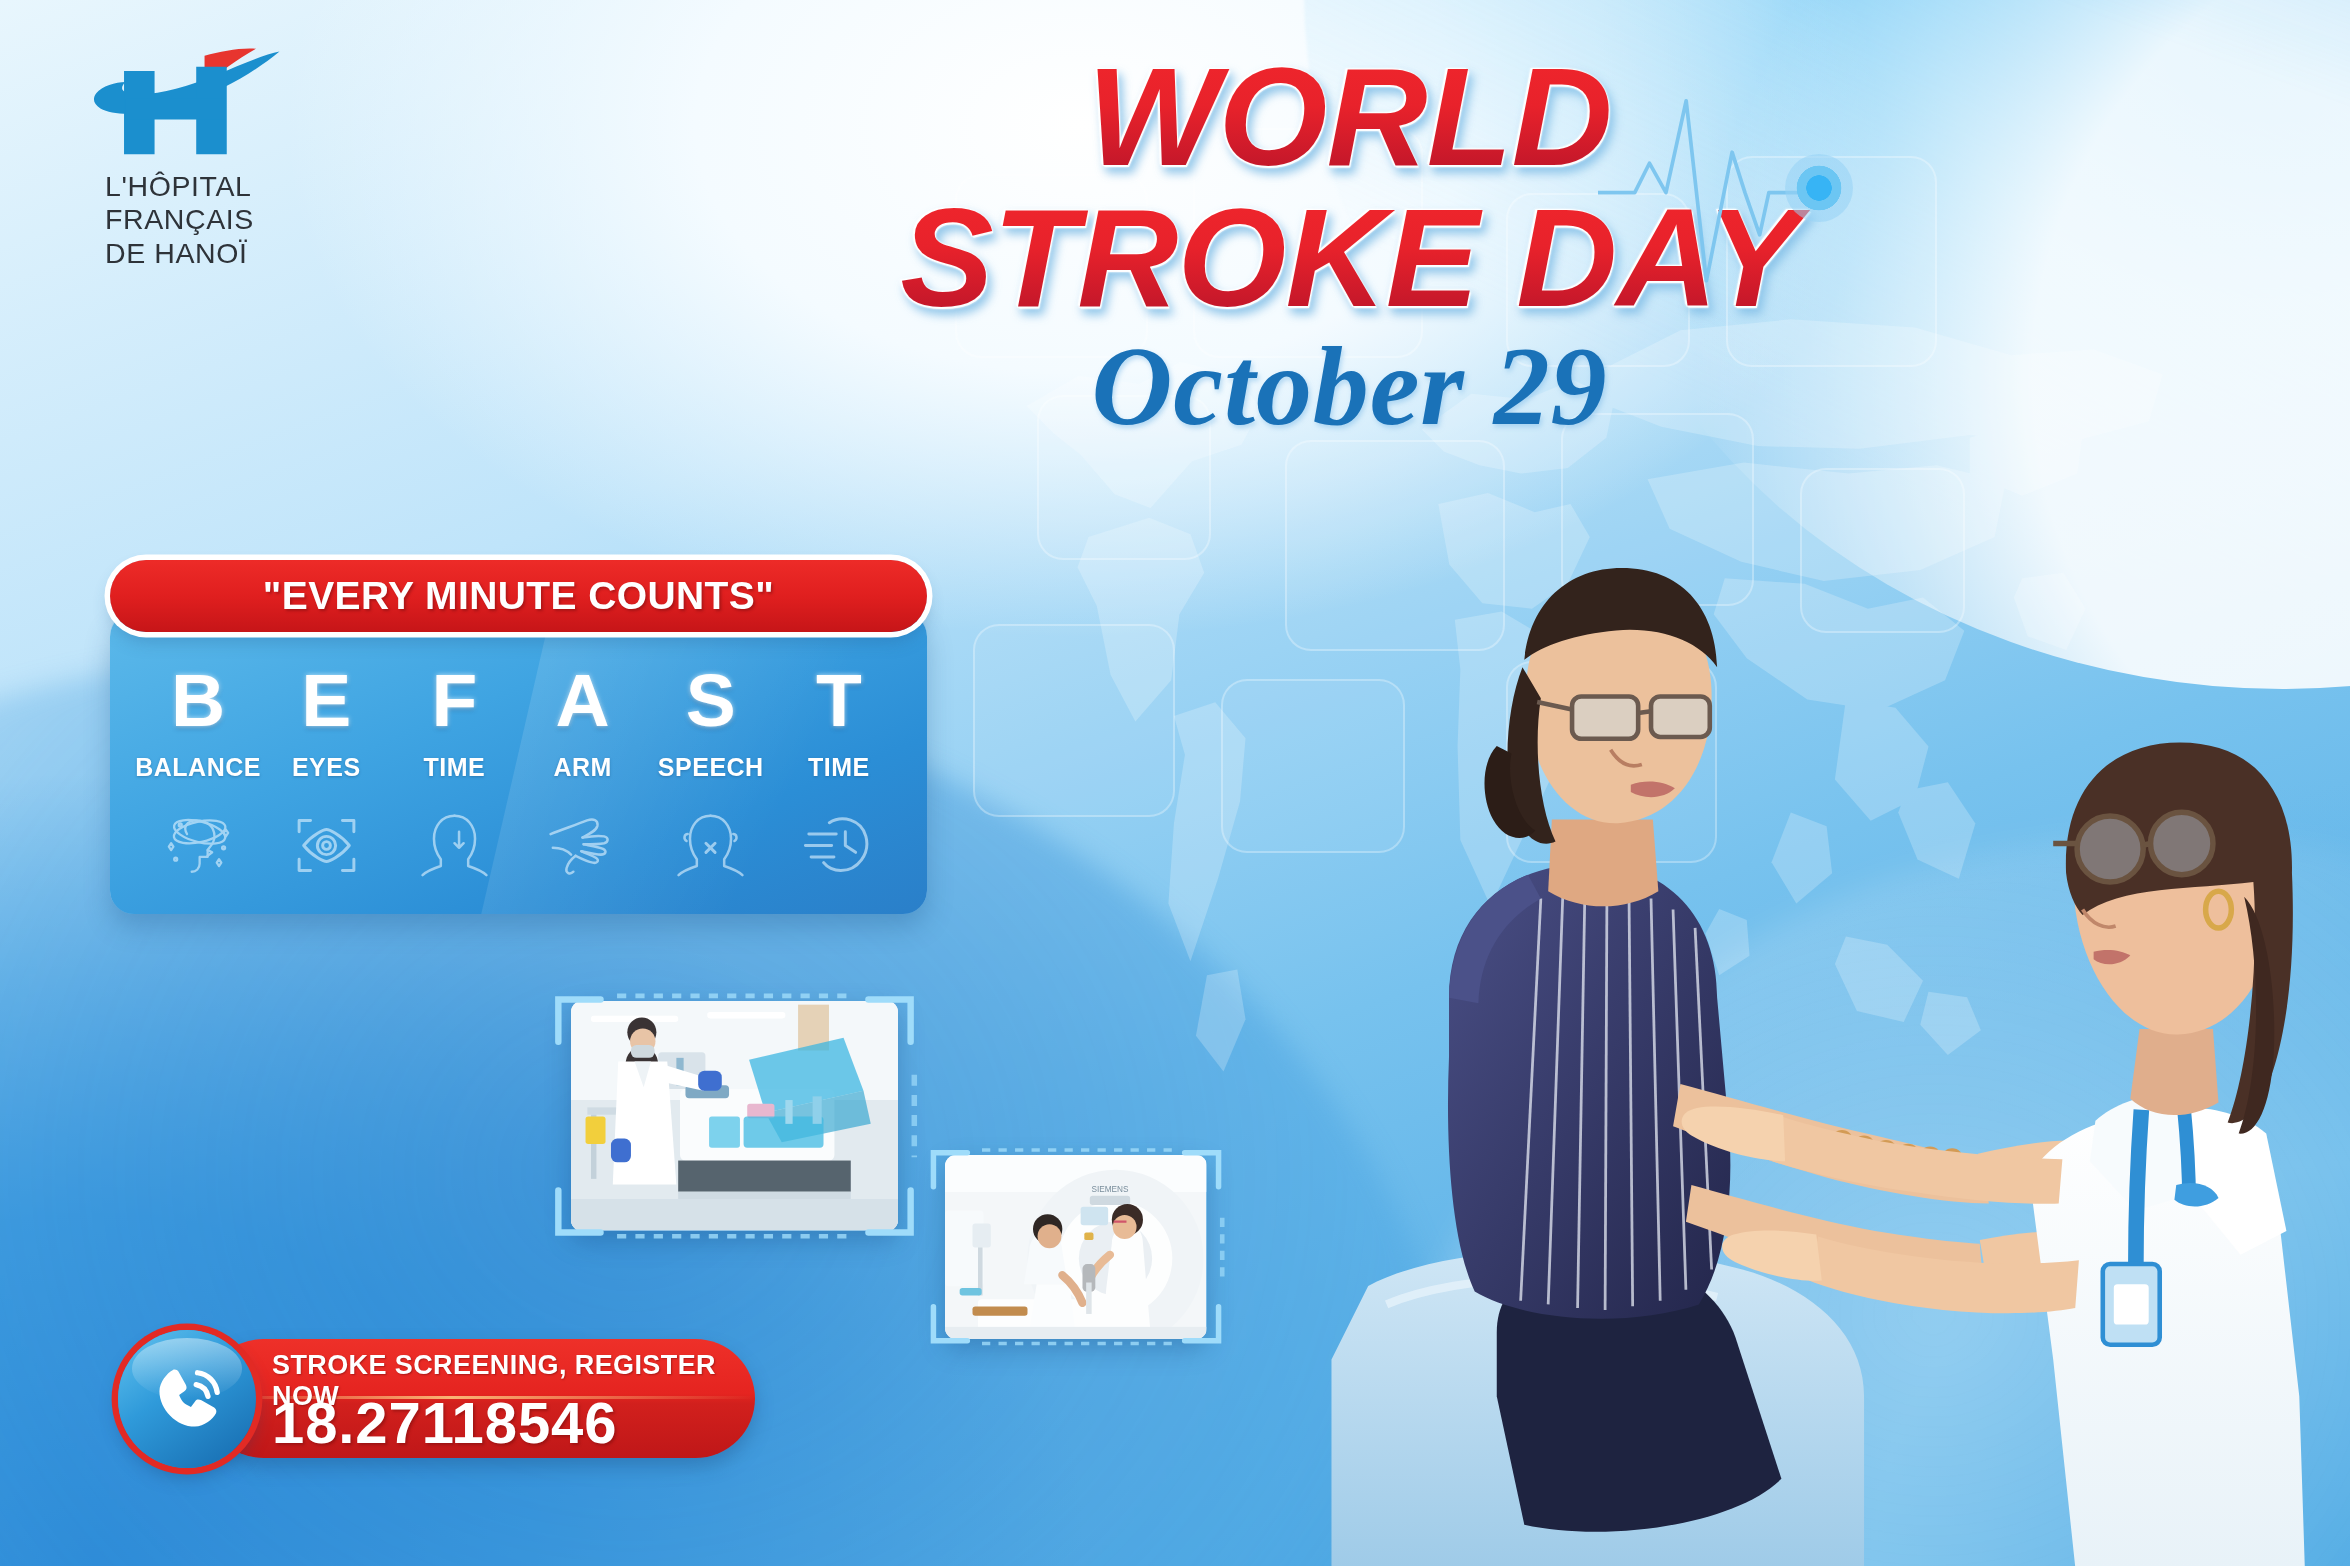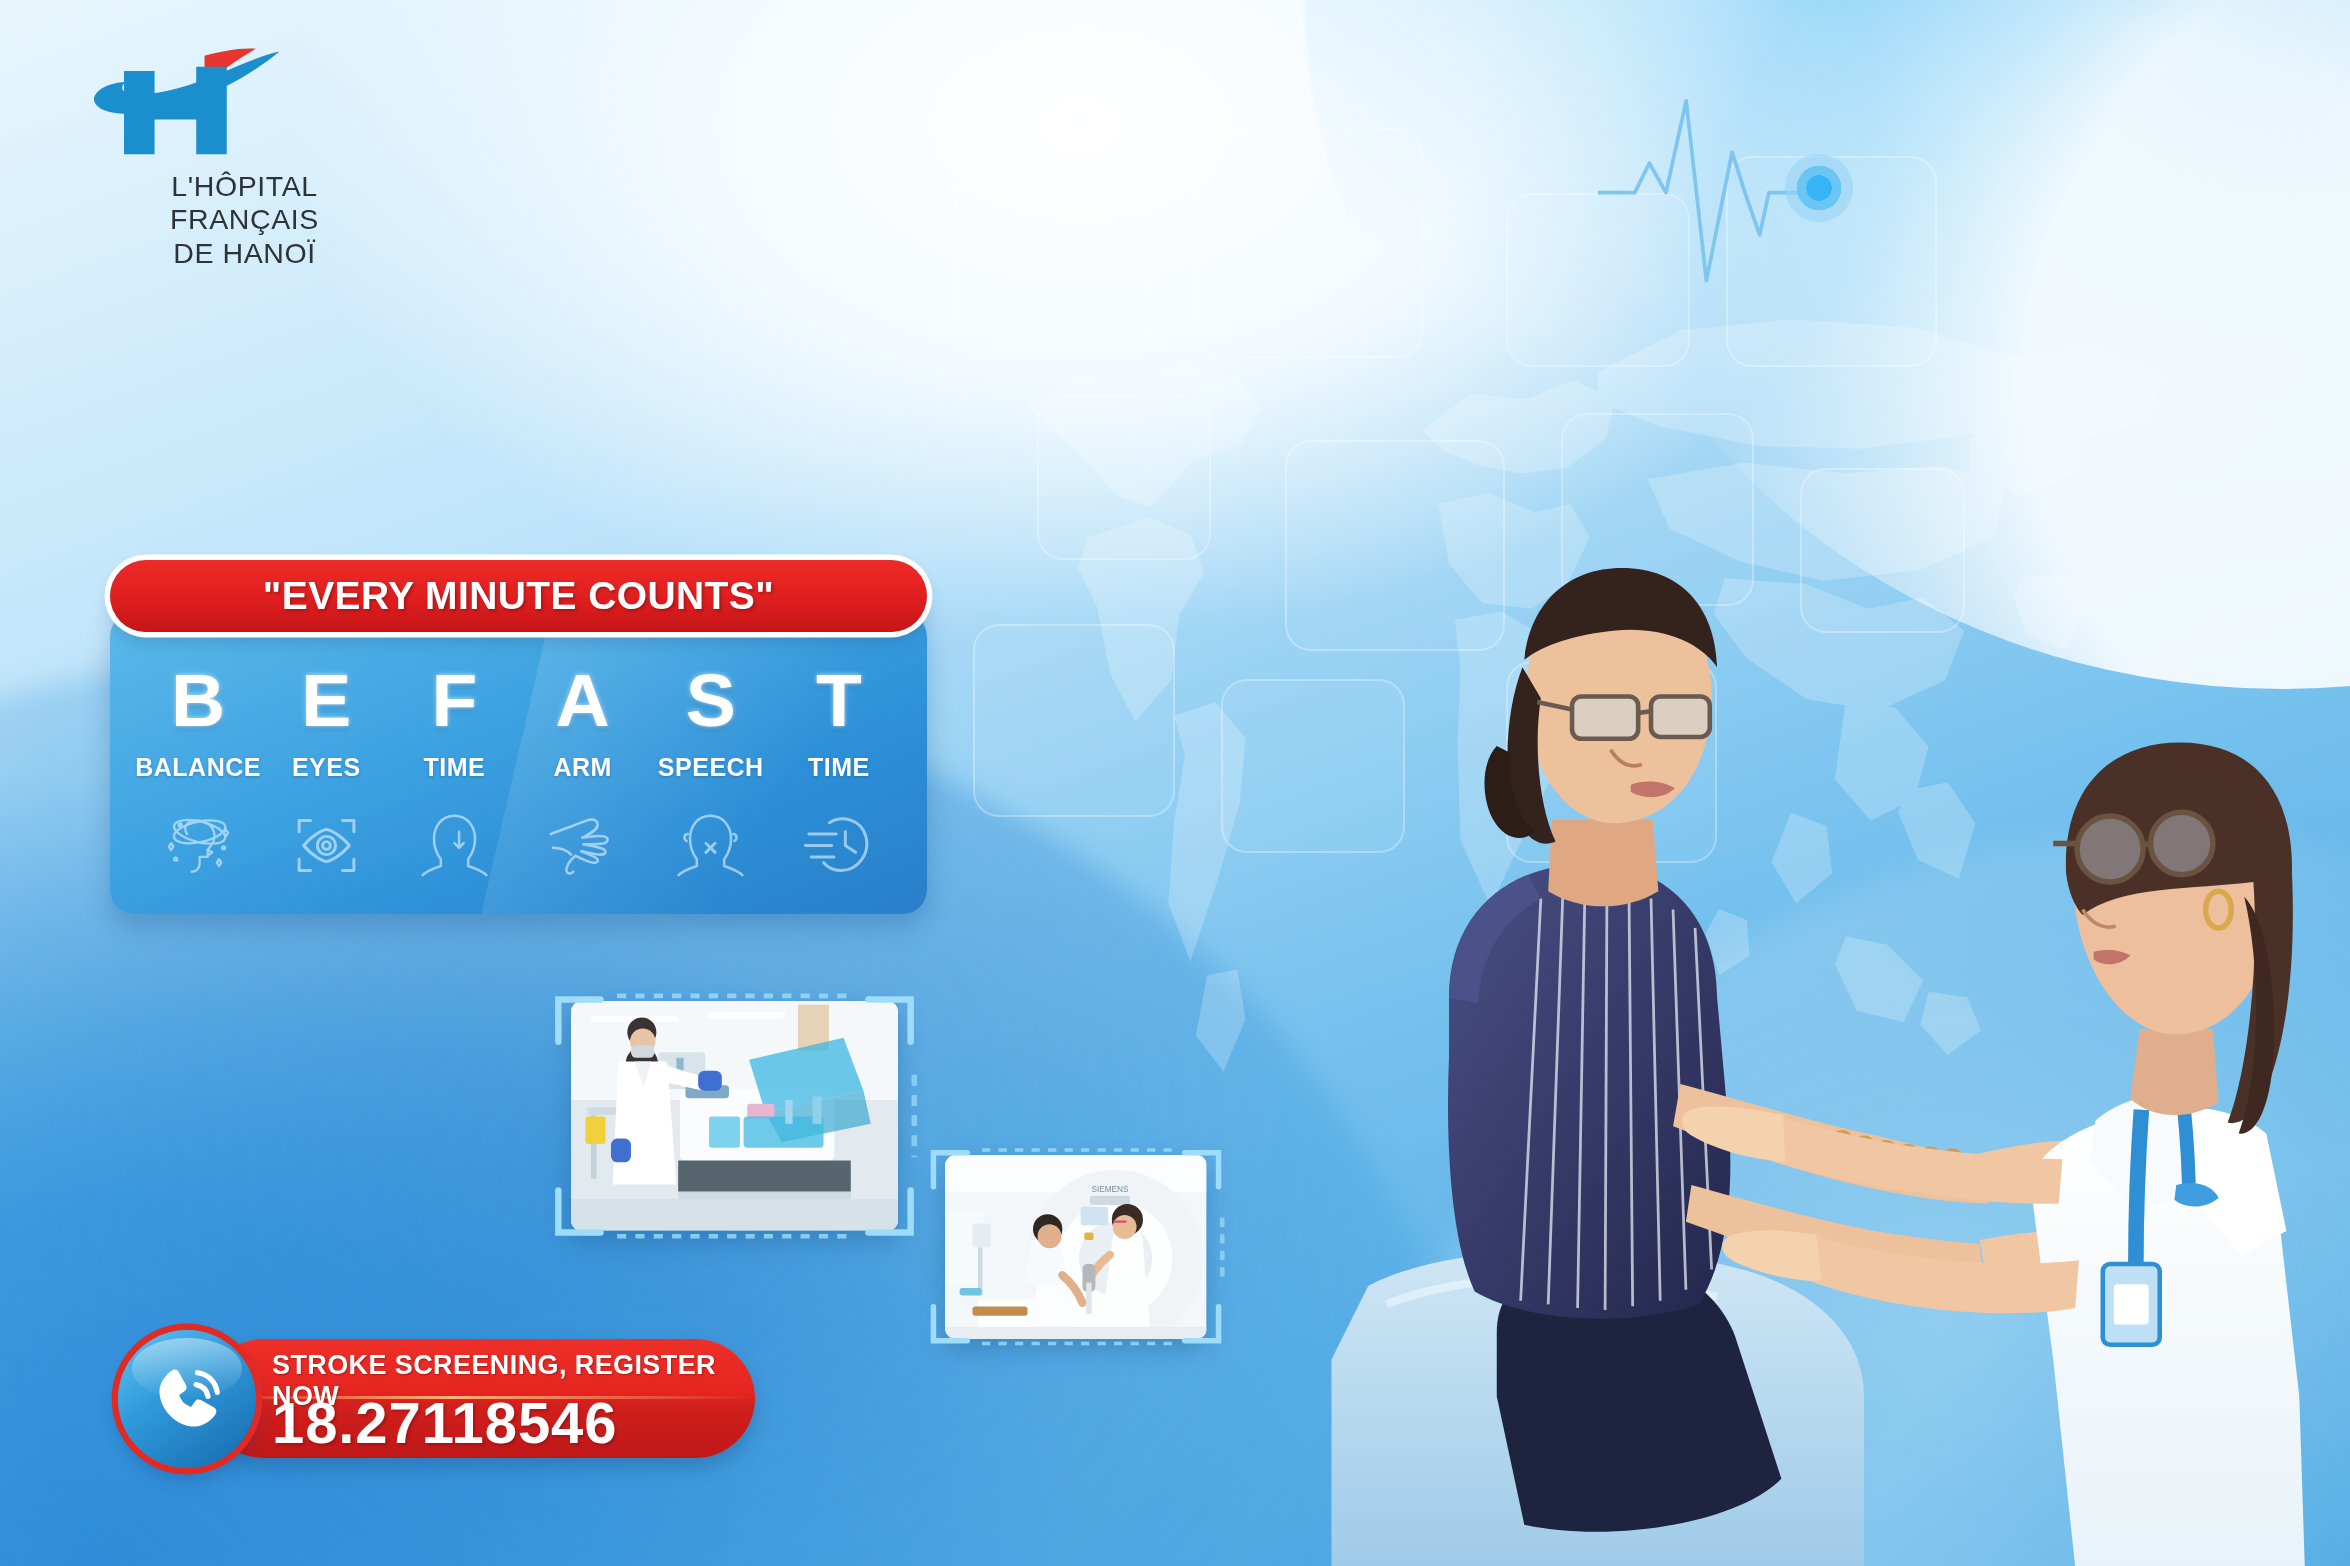--- a/index.html
+++ b/index.html
@@ -37,21 +37,21 @@
   
   .worldmap { position:absolute; top:165px; left:882px; width:1377px; height:992px; opacity:.40; }
   .mapgrid { position:absolute; top:165px; left:918px; width:1304px; height:918px; opacity:.55; }
   .mapgrid i { position:absolute; display:block; border:2.8px solid rgba(255,255,255,.55);
                border-radius:26px; background:rgba(255,255,255,.10); }
 
   
   #logo { position:absolute; left:81px; top:39px; width:303px; }
   #logo .mark { width:211px; height:118px; display:block; }
   #logo .ltext { margin-top:13px; color:#2e3339; font-size:28.5px; line-height:1.17;
-                 font-weight:400; letter-spacing:0.6px; padding-left:24px;text-align:center; }
+                 font-weight:400; letter-spacing:0.6px; padding-left:24px; }
 
   
   #titleblock { position:absolute; left:716px; top:48px; width:1267px; text-align:center; }
   .tline { font-style:italic; font-weight:900; letter-spacing:-0.9px;
            font-family:"Liberation Sans", sans-serif; line-height:.98;
            background:linear-gradient(180deg,#f0262c 0%, #e8222b 42%, #b9142a 100%);
            -webkit-background-clip:text; background-clip:text; color:transparent;
            -webkit-text-stroke:0;
            filter:drop-shadow(0 0 0.9px #fff) drop-shadow(1.8px 2.8px 0 rgba(255,255,255,.95))
                   drop-shadow(-1.8px -0.9px 0 rgba(255,255,255,.95))
@@ -183,20 +183,25 @@
       <path d="M164 40 L208 40 L208 166 L164 166 Z" fill="#1b8fce"></path>
       <path d="M62 86 L206 86 L206 116 L62 116 Z" fill="#1b8fce"></path>
     </svg>
     <div class="ltext">
       <div>L'HÔPITAL</div>
       <div>FRANÇAIS</div>
       <div>DE HANOÏ</div>
     </div>
   </div>
 
+  <div id="titleblock">
+    <div class="tline" id="t1">WORLD</div>
+    <div class="tline" id="t2">STROKE DAY</div>
+    <div id="dateline">October 29</div>
+  </div>
 
   <svg class="ecg" viewBox="0 0 540 270">
     <path d="M0 140 L40 140 L56 108 L74 140 L96 40 L118 236 L146 96 L160 140 L176 186 L186 140 L230 140" fill="none" stroke="#7ec6ef" stroke-width="4" stroke-linejoin="round" stroke-linecap="round"></path>
   </svg>
   <div class="ecgdot"></div>
 
   <div id="befast">
     <div id="slogan">
       <span>"EVERY MINUTE COUNTS"</span>
     </div>

